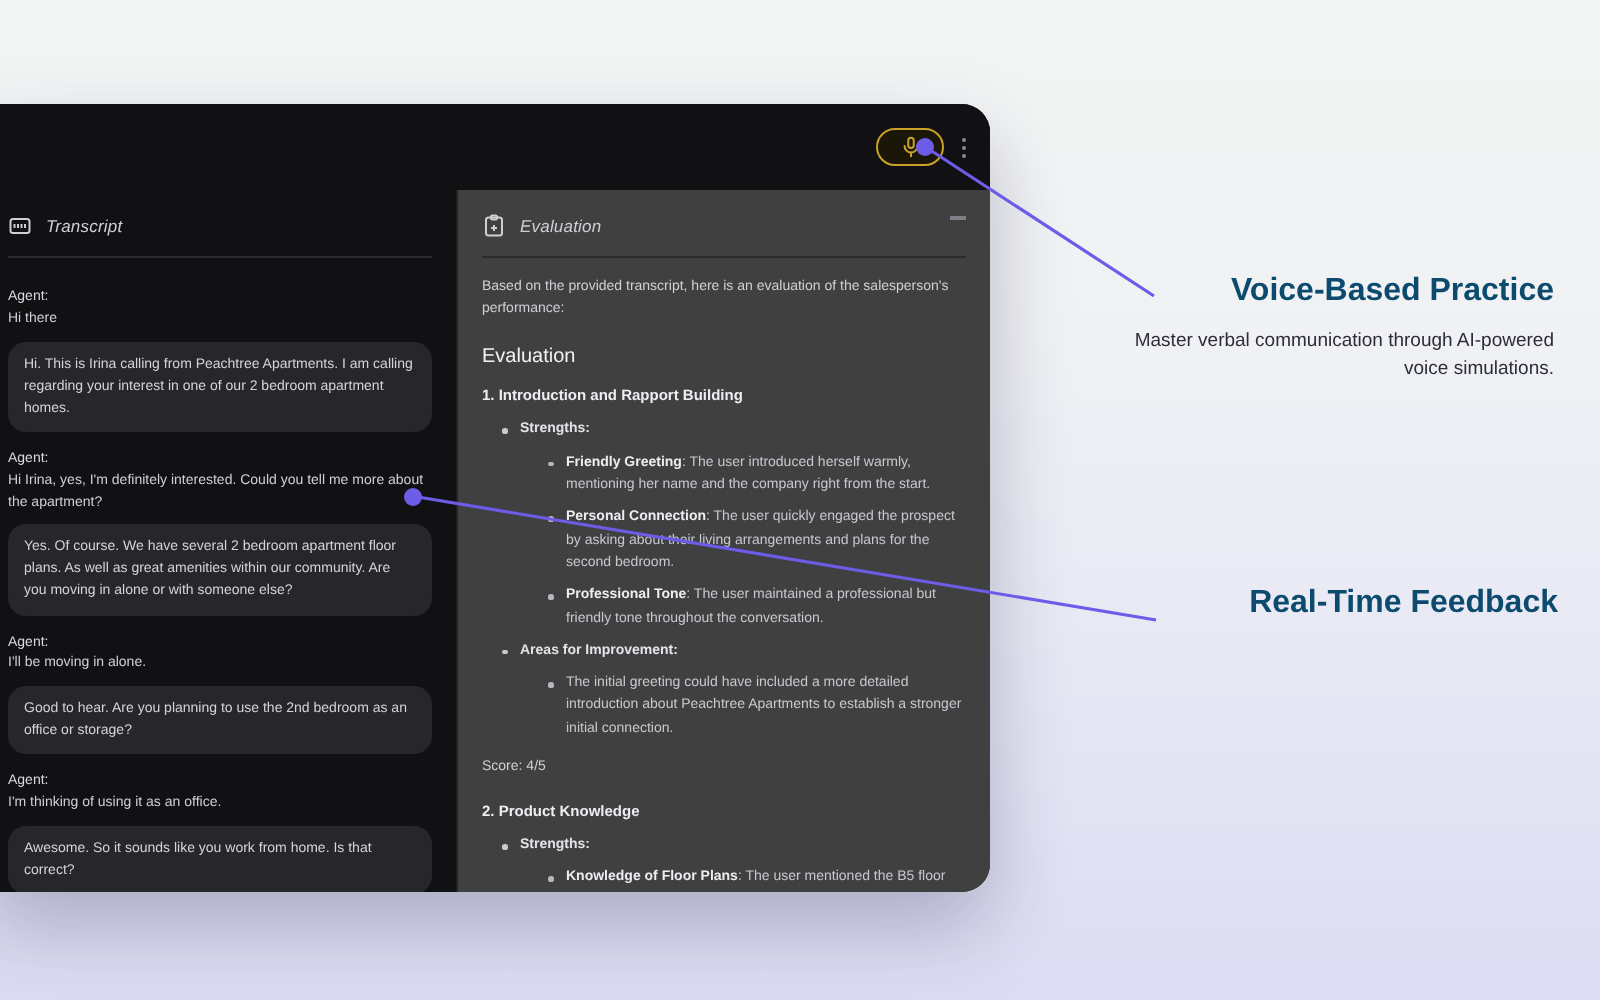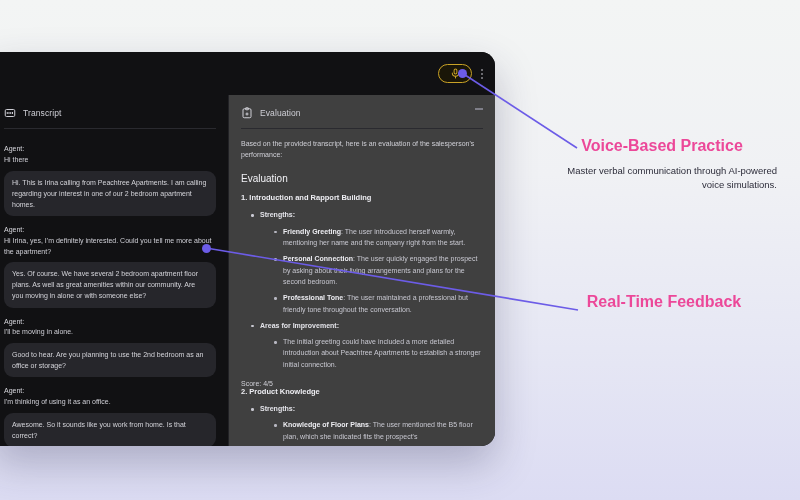--- a/index.html
+++ b/index.html
@@ -37,21 +37,21 @@
   .pane{ position:absolute; top:43px; bottom:0; overflow:hidden; }
   #transcript-pane{ left:0; width:237px; background:#111113; border-right:1px solid #222226; }
   #evaluation-pane{ left:237px; right:0; background:#404040; }
 
   .pane-head{
     display:flex;align-items:center;gap:7px;
     padding:12px 14px 9px 12px;
   }
   .pane-head .ph-icon{width:12px;height:12px;flex:0 0 12px;}
   .pane-head .ph-icon svg{display:block;width:12px;height:12px;}
-  .pane-title{font-size:8.5px;color:#cfcfd6;letter-spacing:.1px;}
+  .pane-title{font-size:8.5px;color:#cfcfd6;letter-spacing:.1px;font-style:italic;}
   .pane-rule{height:1px;background:#2a2a2f;margin:0 12px 0 12px;}
   #collapse-btn{position:absolute;right:12px;top:13px;width:8px;height:1.5px;background:#7e7e88;}
 
   .pane-body{ padding:11px 12px 0 12px; }
 
   
   .tr-label{font-size:7px;color:#d8d8de;margin-top:9px;line-height:1.55;}
   .tr-plain{font-size:7px;color:#cfcfd6;line-height:1.55;margin-bottom:2px;}
   .tr-bubble{
     background:#26262b;border-radius:9px;padding:6px 8px;
@@ -69,21 +69,21 @@
   ul.lv1>li{position:relative;padding-left:11px;font-size:7px;color:#e3e3e9;font-weight:bold;line-height:1.6;margin-bottom:5px;}
   ul.lv1>li::before{content:"";position:absolute;left:2px;top:5px;width:2.6px;height:2.6px;border-radius:50%;background:#c9c9d2;}
   ul.lv2{list-style:none;margin:5px 0 0 12px;}
   ul.lv2>li{position:relative;padding-left:11px;font-size:7px;color:#c8c8d1;font-weight:normal;line-height:1.62;margin-bottom:5px;}
   ul.lv2>li::before{content:"";position:absolute;left:2px;top:5px;width:2.6px;height:2.6px;border-radius:50%;background:#b6b6c0;}
   ul.lv2 b{color:#ededf2;}
 
   
   #annotations{position:absolute;inset:0;pointer-events:none;}
   .callout{position:absolute;text-align:center;width:230px;}
-  .callout .c-title{font-size:16px;font-weight:bold;color:#ec4899;line-height:1.24;}
+  .callout .c-title{font-size:16px;font-weight:bold;color:#0c4a6e;line-height:1.24;text-align:right;}
   .callout .c-desc{font-size:9.5px;color:#2d2d3a;line-height:1.5;margin-top:8px;text-align:right;}
   #callout-voice{left:547px;top:136px;}
   #callout-feedback{left:549px;top:292px;}
   .dot{position:absolute;width:9px;height:9px;border-radius:50%;background:#6c5ce7;}
 </style>
 </head>
 <body>
 
 <div id="app-window">
 
@@ -181,21 +181,21 @@
             <span>Areas for Improvement:</span>
             <ul class="lv2">
               <li><span>The initial greeting could have included a more detailed introduction about Peachtree Apartments to establish a stronger initial connection.</span></li>
             </ul>
           </li>
         </ul>
         <div class="ev-score">Score: 4/5</div>
       </div>
 
       <div>
-        <div class="ev-h2" style="margin-top:0">2. Product Knowledge</div>
+        <div class="ev-h2" style="margin-top:14px">2. Product Knowledge</div>
         <ul class="lv1">
           <li>
             <span>Strengths:</span>
             <ul class="lv2">
               <li><b>Knowledge of Floor Plans</b><span>: The user mentioned the B5 floor plan, which she indicated fits the prospect's</span></li>
             </ul>
           </li>
         </ul>
       </div>
     </div>

